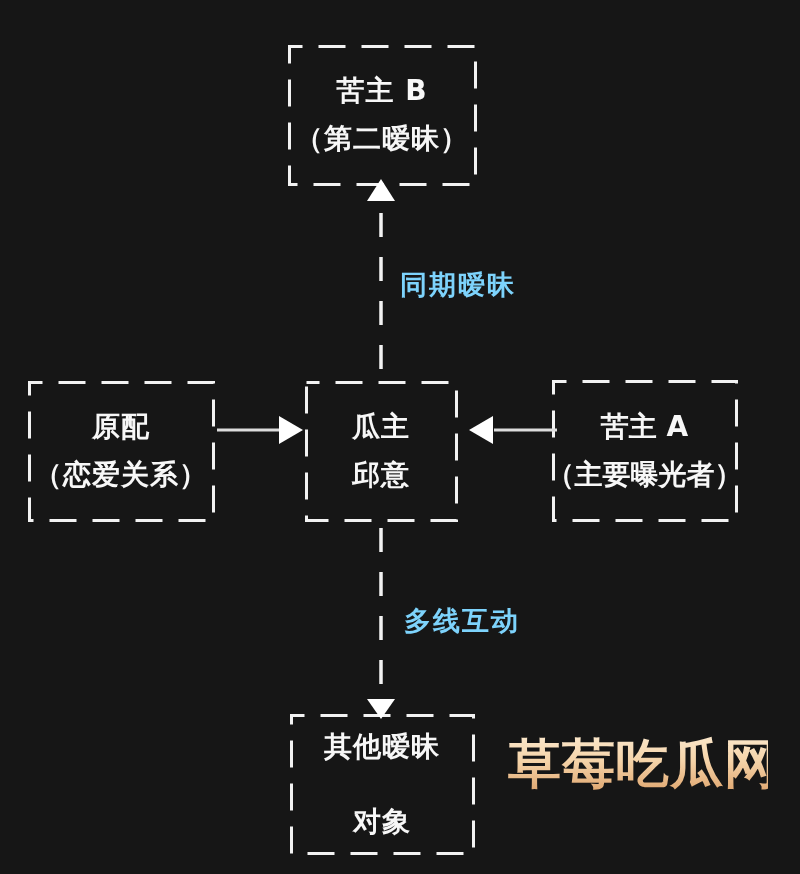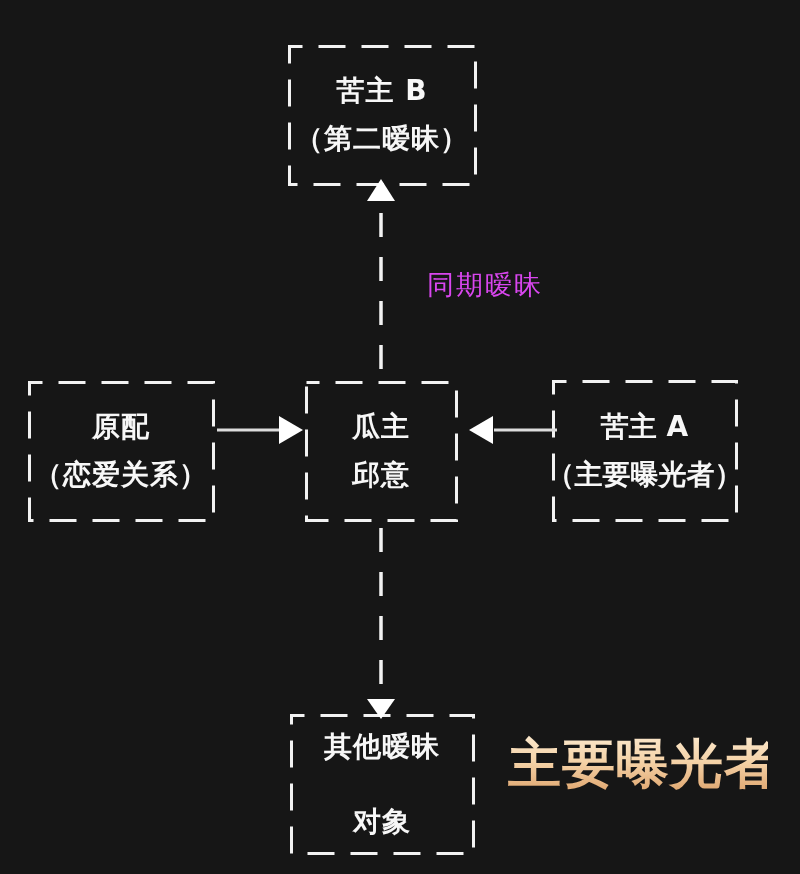--- a/index.html
+++ b/index.html
@@ -29,26 +29,25 @@
     color: #f7f7f7;
     font-size: 28px;
     font-weight: bold;
     line-height: 48px;
     text-align: center;
     letter-spacing: 1px;
     white-space: nowrap;
   }
   .edge-label {
     position: absolute;
-    color: #d946ef;
+    color: #7dd3fc;
     font-size: 27px;
-    font-weight: normal;
+    font-weight: bold;
     letter-spacing: 2px;
     white-space: nowrap;
-    margin-left: 27px;
   }
   .wm-title {
     position: absolute;
     left: 508px;
     top: 729px;
     width: 260px;
     font-size: 53px;
     font-weight: bold;
     letter-spacing: 1px;
     white-space: nowrap;
@@ -135,16 +134,17 @@
     <span>苦主 A</span>
     <span>（主要曝光者）</span>
   </div>
 
   <div class="node" style="left:291px; top:715px; width:182px; height:138px;gap:27px;">
     <span>其他暧昧</span>
     <span>对象</span>
   </div>
 
   <div class="edge-label" style="left:400px; top:267px;">同期暧昧</div>
+  <div class="edge-label" style="left:404px; top:603px;">多线互动</div>
 
-  <div class="wm-title">主要曝光者</div>
+  <div class="wm-title">草莓吃瓜网</div>
 
 </div>
 
 </body></html>

